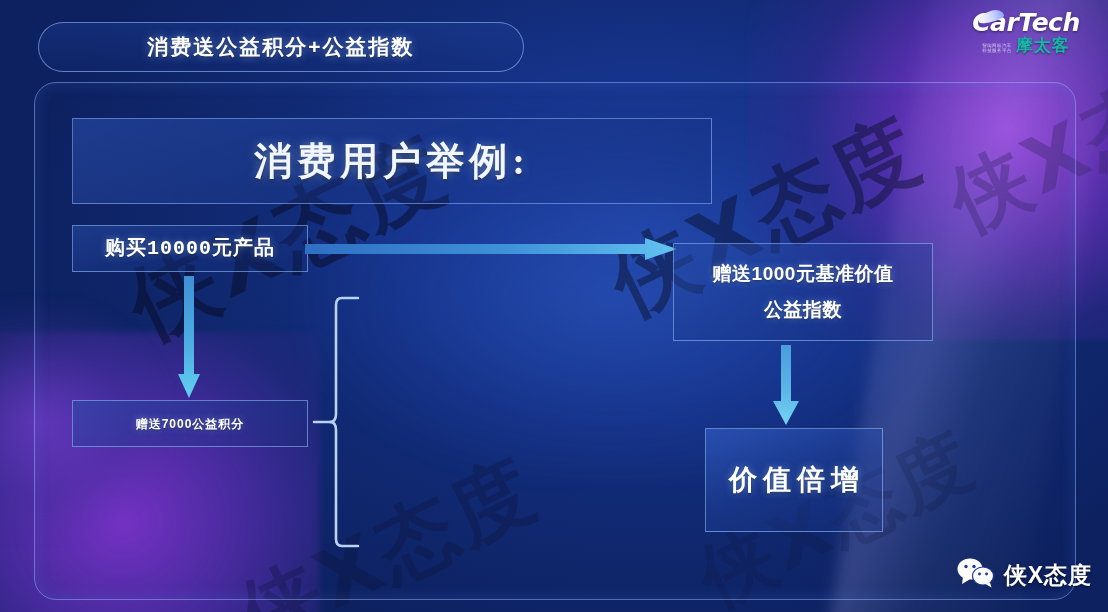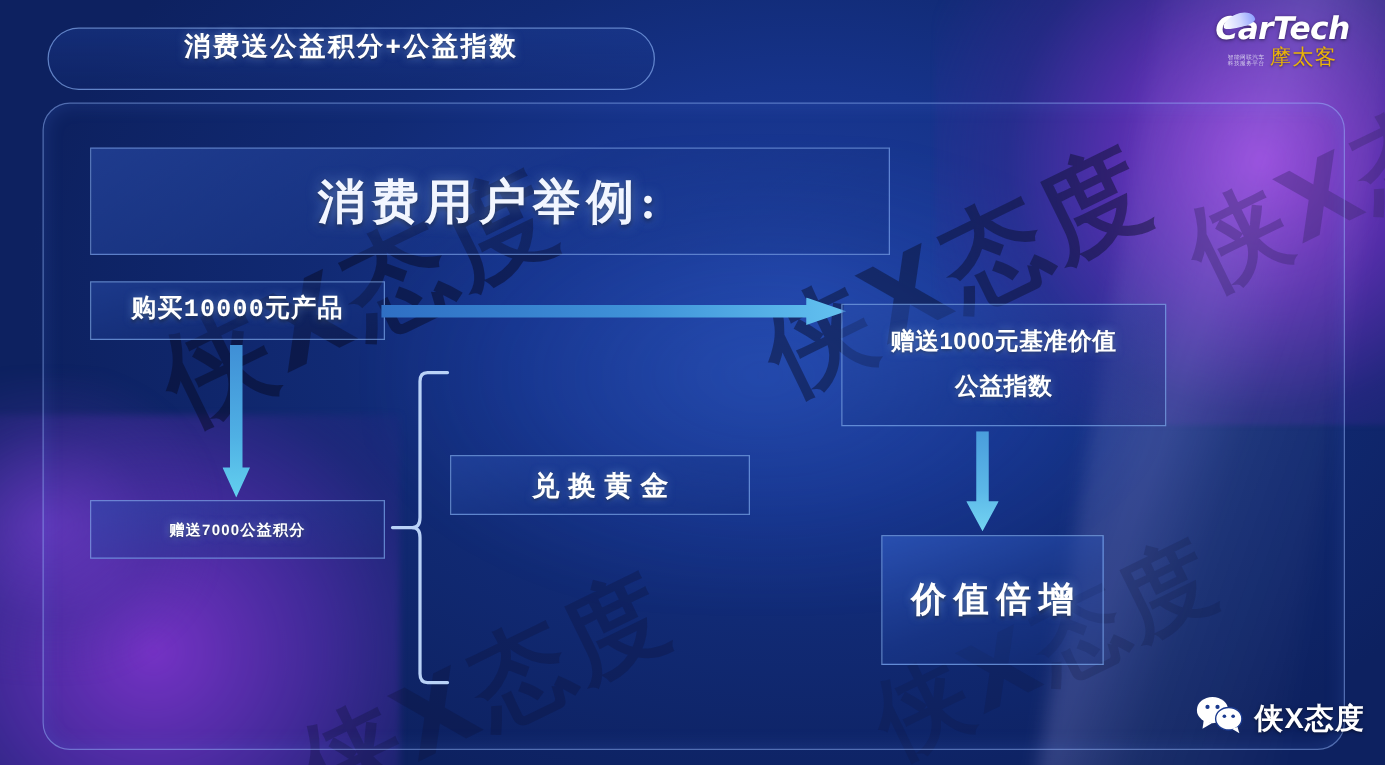--- a/index.html
+++ b/index.html
@@ -107,21 +107,21 @@
     border-radius: 22px;
     box-shadow: 0 0 16px rgba(90,140,255,0.18) inset;
   }
   .title-pill {
     position: absolute;
     left: 38px; top: 22px;
     width: 484px; height: 48px;
     border: 1px solid rgba(150,190,255,0.60);
     border-radius: 26px;
     display: flex;
-    align-items: flex-start;
+    align-items: center;
     justify-content: center;
     background: linear-gradient(180deg, rgba(30,62,150,0.42), rgba(20,44,118,0.30));
   }
   .title-pill .t {
     font-size: 21px;
     font-weight: 700;
     color: #ffffff;
     letter-spacing: 2px;
     text-shadow: 0 0 8px rgba(150,190,255,0.6), 0 1px 2px rgba(0,0,0,0.55);
   }
@@ -247,22 +247,22 @@
   }
   .logo .lg-sub-en {
     font-size: 4.5px;
     color: #d8d2ee;
     line-height: 1.25;
     text-align: left;
     letter-spacing: 0.4px;
   }
   .logo .lg-cn {
     font-size: 17px;
-    font-weight: 400;
-    color: #eab308;
+    font-weight: 700;
+    color: #14b8a6;
     letter-spacing: 1px;
     line-height: 1;
     text-shadow: 0 1px 2px rgba(0,0,0,0.5);
   }
   .logo .swoosh {
     position: absolute;
     left: 16px; top: 1px;
     width: 26px; height: 11px;
     background: linear-gradient(90deg, #ffffff 0%, #cfd6ff 55%, #8ea0ff 100%);
     border-radius: 60% 40% 40% 60% / 70% 70% 30% 30%;
@@ -363,23 +363,20 @@
 
   <div class="brace">
     <svg width="48" height="256" viewBox="0 0 48 256" xmlns="http://www.w3.org/2000/svg">
       <g fill="none" stroke="#b9d2f7" stroke-width="2.6" stroke-linecap="round">
         <path d="M46 4 L30 4 Q24 4 24 11 L24 120 Q24 128 18 128 L2 128"></path>
         <path d="M46 252 L30 252 Q24 252 24 245 L24 136 Q24 128 18 128"></path>
       </g>
     </svg>
   </div>
 
-  <div class="node opt" id="opt-1">
-    <span class="t">兑换黄金</span>
-  </div>
 
   <div class="node" id="node-index">
     <span class="t l1">赠送1000元基准价值</span>
     <span class="t l2">公益指数</span>
   </div>
 
   <div class="arrow-v-right">
     <svg width="26" height="80" viewBox="0 0 26 80" xmlns="http://www.w3.org/2000/svg">
       <defs>
         <linearGradient id="gradV2" x1="0" y1="0" x2="0" y2="1">

